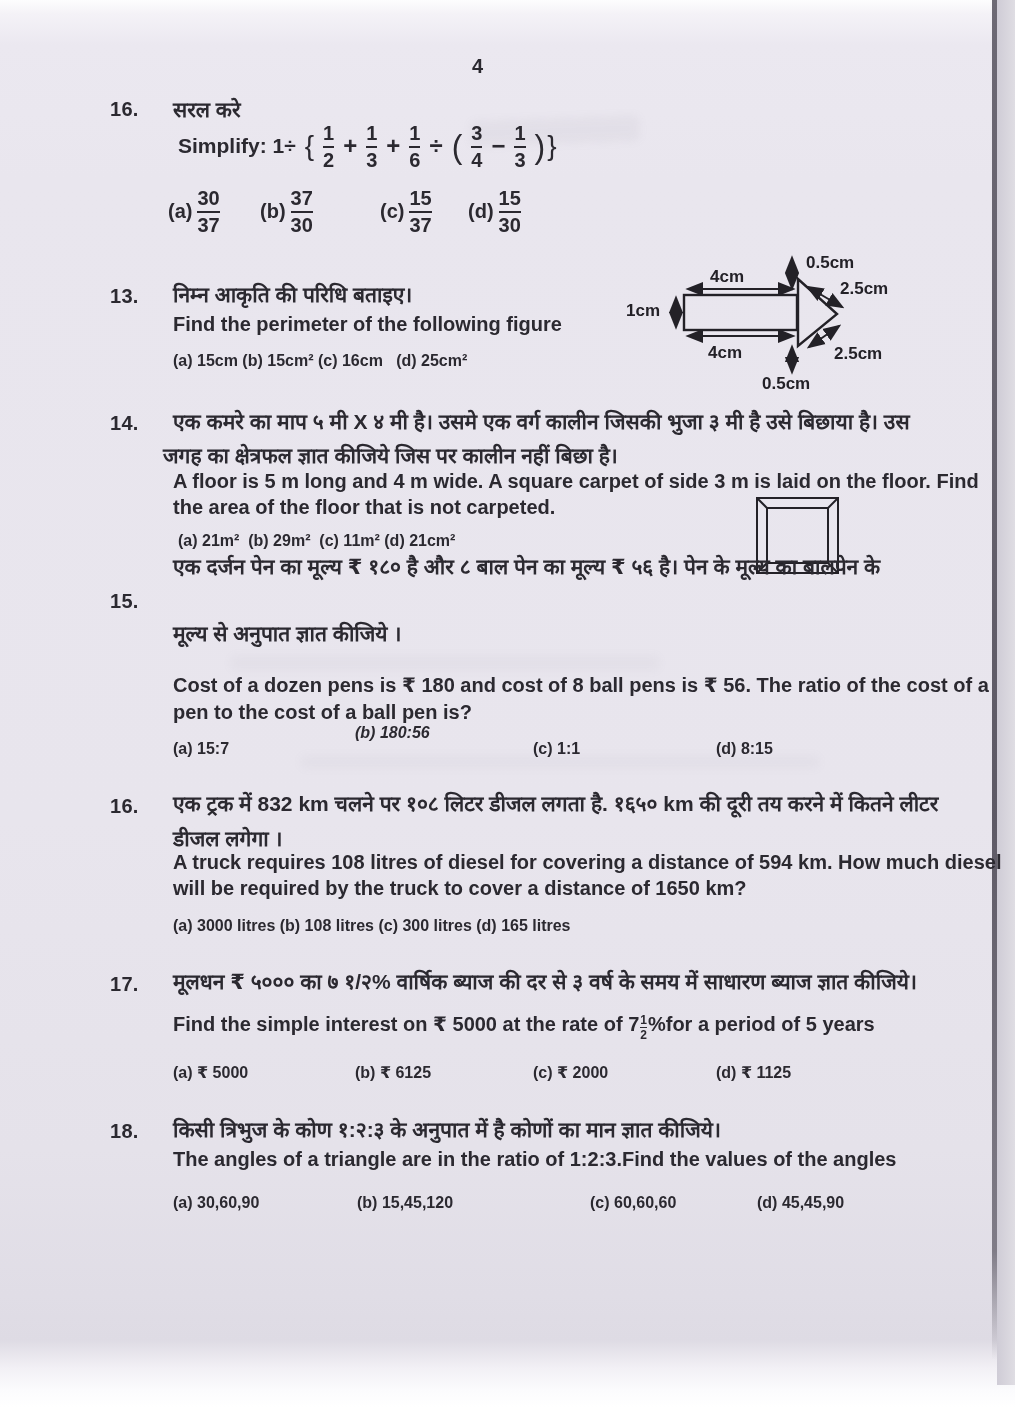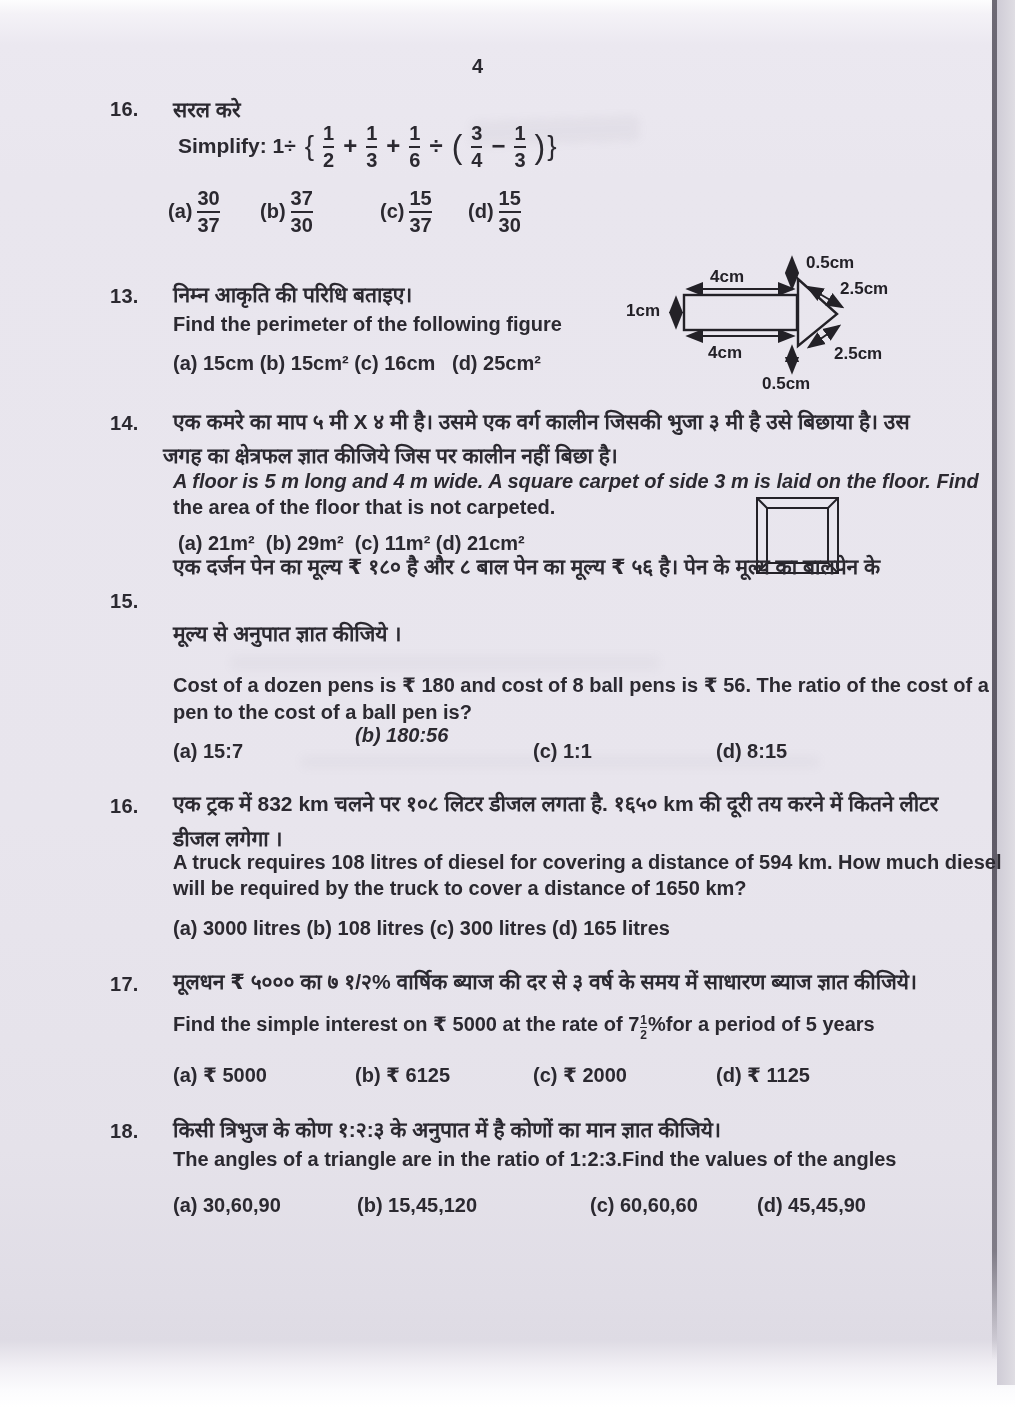--- a/index.html
+++ b/index.html
@@ -10,21 +10,21 @@
     color:#2b2930;
     background:linear-gradient(180deg,
       #fdfdfe 0px, #f4f2f7 14px, #ebe8f0 45px, #e9e6ee 180px,
       #e8e5ed 820px, #e5e2ea 1150px, #e0dde6 1295px, #dedbe4 1340px,
       #f2f0f5 1368px, #fbfbfd 1390px, #ffffff 1407px);
   }
   .abs { position:absolute; }
   .qnum { font-size:20px; font-weight:700; letter-spacing:.3px; }
   .hi { font-size:21px; font-weight:600; line-height:1.3; }
   .en { font-size:20px; font-weight:600; line-height:1.3; }
-  .opts { font-size:20px; font-weight:600; white-space:pre; }
+  .opts { font-size:16px; font-weight:600; white-space:pre; }
   .math-row { display:flex; align-items:center; gap:9px; font-size:21px; font-weight:600; }
   .frac { display:inline-flex; flex-direction:column; align-items:center; line-height:1; font-weight:700; font-size:20px; }
   .frac .den { border-top:2.5px solid #2b2930; padding-top:2px; margin-top:2px; }
   .frac .num { padding-bottom:1px; }
   .paren { font-size:32px; font-weight:400; line-height:1; transform:scaleY(1.05); }
   .brace { font-size:28px; font-weight:500; line-height:1; }
   .op { font-size:24px; font-weight:700; }
   .opt-frac { display:inline-flex; align-items:center; gap:5px; font-size:20px; font-weight:600; }
   .frac-sm { display:inline-flex; flex-direction:column; align-items:center; line-height:1; font-weight:700; font-size:12px; margin:0 1px; transform:translateY(4px); }
   .frac-sm .den { border-top:1.5px solid #2b2930; padding-top:1px; margin-top:1px; }
@@ -152,21 +152,21 @@
       <text class="fig-label" x="96" y="112">4cm</text>
       <text class="fig-label" x="222" y="113">2.5cm</text>
       <text class="fig-label" x="150" y="143">0.5cm</text>
     </svg>
   </section>
 
   <section>
     <div class="abs qnum" style="left:110px; top:412px;">14.</div>
     <div class="abs hi" style="left:173px; top:408px;">एक कमरे का माप ५ मी X ४ मी है। उसमे एक वर्ग कालीन जिसकी भुजा ३ मी है उसे बिछाया है। उस</div>
     <div class="abs hi" style="left:163px; top:442px;">जगह का क्षेत्रफल ज्ञात कीजिये जिस पर कालीन नहीं बिछा है।</div>
-    <div class="abs en" style="left:173px; top:468px;font-style:italic;">A floor is 5 m long and 4 m wide. A square carpet of side 3 m is laid on the floor. Find</div>
+    <div class="abs en" style="left:173px; top:468px;">A floor is 5 m long and 4 m wide. A square carpet of side 3 m is laid on the floor. Find</div>
     <div class="abs en" style="left:173px; top:494px;">the area of the floor that is not carpeted.</div>
     <div class="abs opts" style="left:178px; top:532px;text-align:center;">(a) 21m²  (b) 29m²  (c) 11m² (d) 21cm²</div>
 
     <svg class="abs" style="left:752px; top:492px;" width="92" height="90" viewBox="0 0 92 90">
       <g stroke="#232127" stroke-width="2" fill="none">
         <rect x="5" y="6" width="81" height="75"></rect>
         <rect x="15" y="16" width="61" height="55"></rect>
         <line x1="5" y1="6" x2="15" y2="16"></line>
         <line x1="86" y1="6" x2="76" y2="16"></line>
         <line x1="5" y1="81" x2="15" y2="71"></line>

